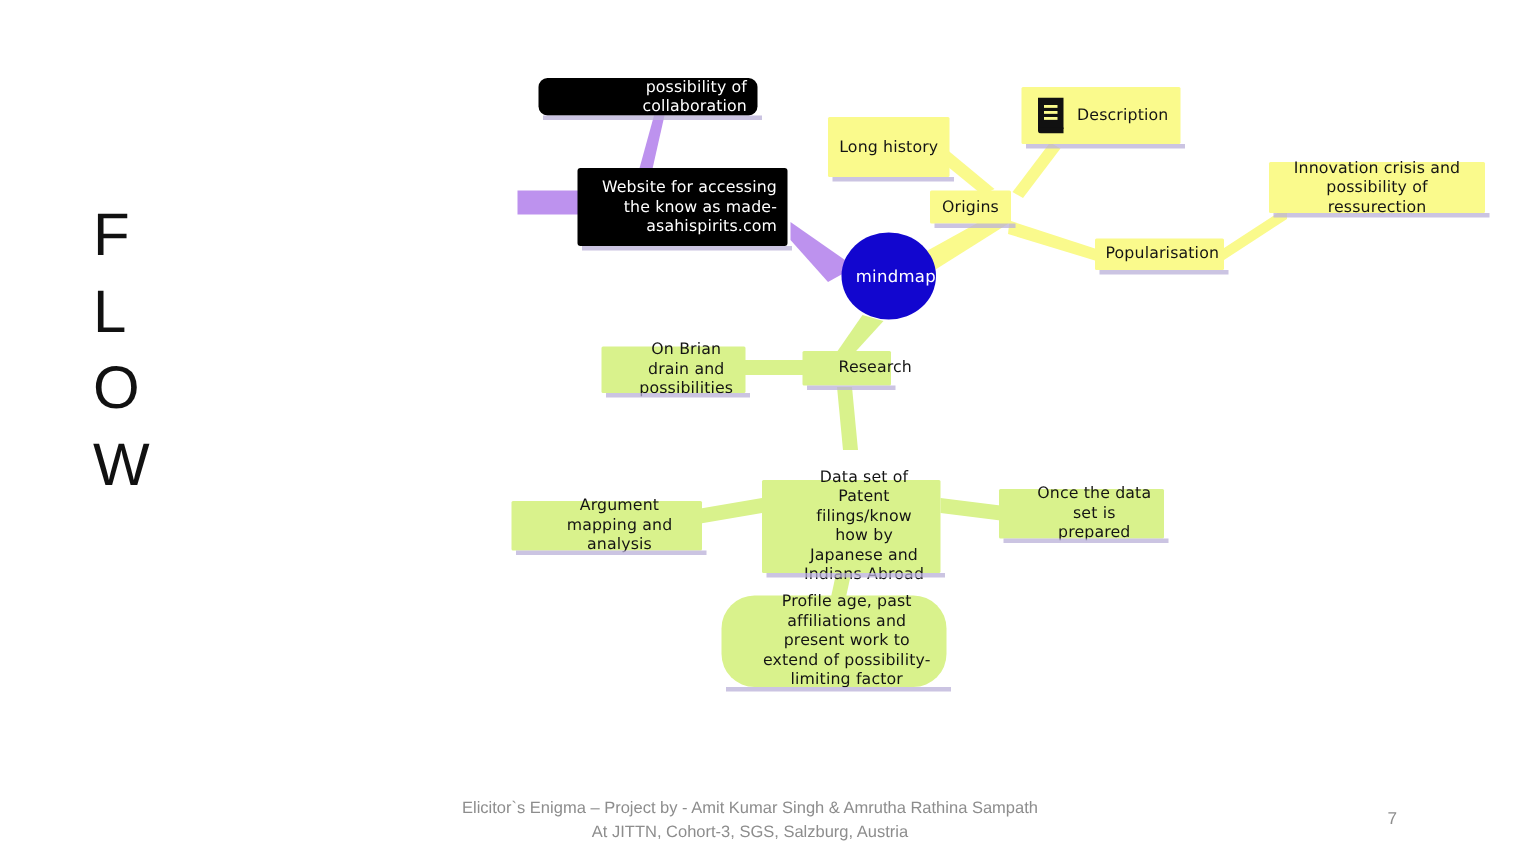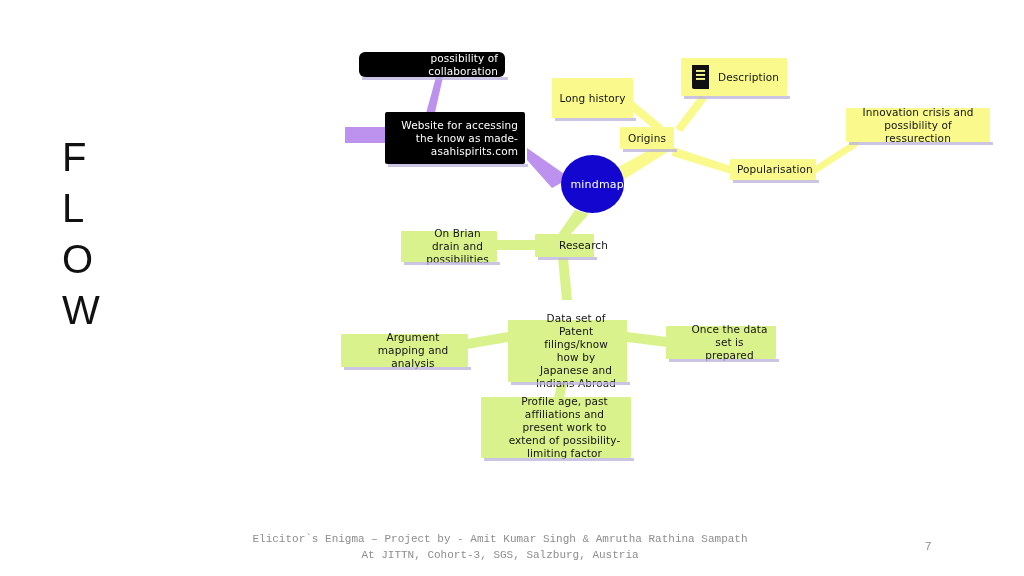--- a/index.html
+++ b/index.html
@@ -123,21 +123,21 @@
     display: block;
   }
 
   
   .footer {
     position: absolute;
     left: 0;
     top: 531px;
     width: 1000px;
     text-align: center;
-    font-family: Liberation Mono, monospace;
+    font-family: Liberation Sans, sans-serif;
     font-size: 11px;
     line-height: 16px;
     color: #8d8d8d;
   }
   .footer .l2 { display: block; }
   .page-num {
     position: absolute;
     left: 925px;
     top: 540px;
     font-family: "Liberation Sans", sans-serif;
@@ -243,21 +243,21 @@
     </div>
 
     <div class="node green" style="left:341px; top:334px; width:127px; height:33px;">
       <span class="lbl">Argument mapping and analysis</span>
     </div>
 
     <div class="node green" style="left:666px; top:326px; width:110px; height:33px;text-align:center;">
       <span class="lbl">Once the data set is prepared</span>
     </div>
 
-    <div class="node green" style="left:481px; top:397px; width:150px; height:61px;">
+    <div class="node green" style="left:481px; top:397px; width:150px; height:61px;border-radius:22px;">
       <span class="lbl">Profile age, past affiliations and present work to extend of possibility-limiting factor</span>
     </div>
 
   </div>
 
   <div class="footer">
     <span>Elicitor`s  Enigma – Project by -  Amit  Kumar Singh &amp; Amrutha Rathina Sampath</span>
     <span class="l2">At JITTN, Cohort-3, SGS, Salzburg, Austria</span>
   </div>
 

